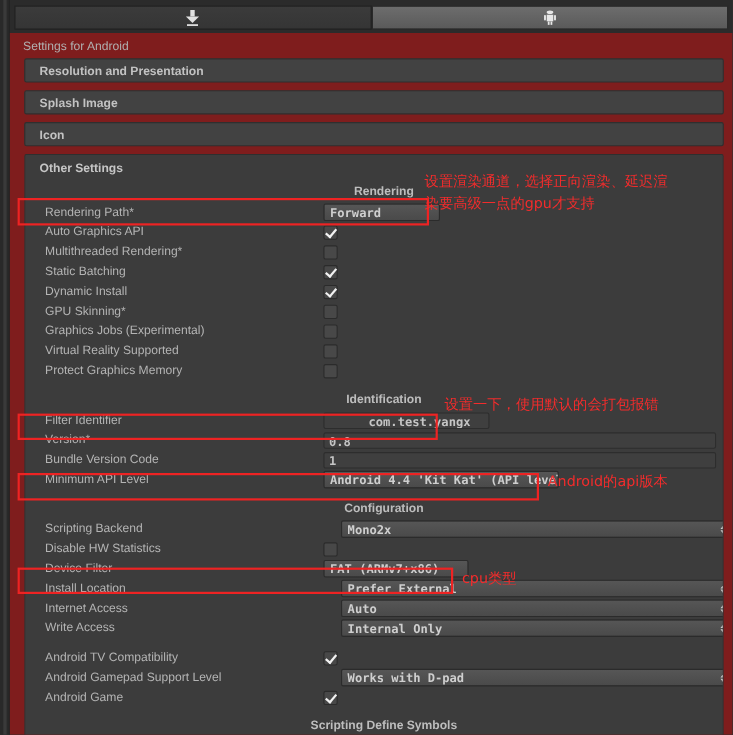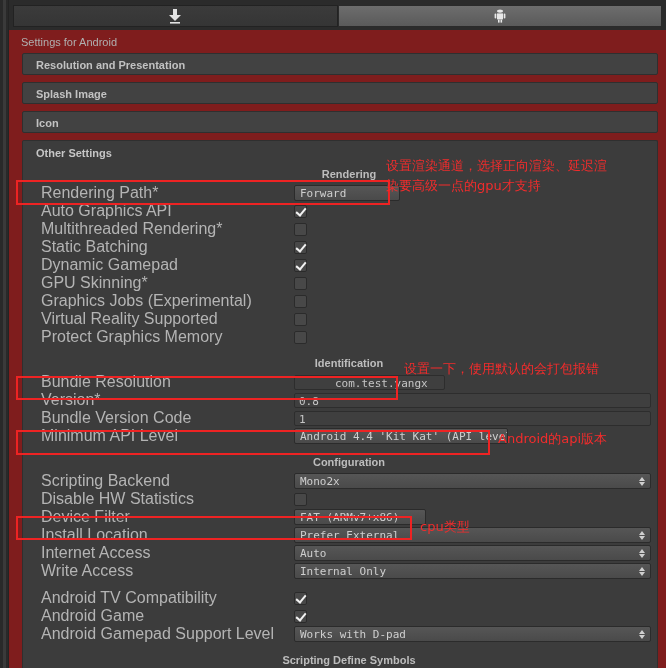--- a/index.html
+++ b/index.html
@@ -139,25 +139,25 @@
     align-items: center;
     height: 18px;
     padding-left: 18px;
     padding-right: 6px;
     box-sizing: border-box;
   }
   .row .label {
     width: 253px;
     flex: 0 0 253px;
     color: #b4b4b4;
-    font-size: 16px;
+    font-size: 11px;
     white-space: nowrap;
     overflow: hidden;
   }
-  .ctrl { flex: 1 1 auto; min-width: 0; position: relative; }
+  .ctrl { flex: 1 1 auto; min-width: 0; position: relative; font-weight: bold; }
 
   
   .checkbox {
     width: 13px;
     height: 13px;
     background: #484848;
     border: 1px solid #2b2b2b;
     border-radius: 2px;
     box-sizing: border-box;
     position: relative;
@@ -230,21 +230,21 @@
     bottom: 2px;
     border-top: 4px solid #d0d0d0;
   }
 
   
   .popup.w-forward { width: 106px; }
   .popup.w-api     { width: 214px; }
   .popup.w-devfilt { width: 132px; }
   .textfield.w-bundle { width: 151px; padding-left: 40px; }
   .textfield.w-full   { width: 100%; }
-  .popup.w-full       { width: 100%; }
+  .popup.w-full       { width: 100%; margin-left: 16px; }
 
   
   .redbox {
     position: absolute;
     border: 2px solid #ee2323;
     box-sizing: border-box;
     pointer-events: none;
   }
   .redtext {
     position: absolute;
@@ -326,21 +326,21 @@
       </div>
 
       <div class="row">
         <div class="label">Static Batching</div>
         <div class="ctrl">
           <div class="checkbox checked"></div>
         </div>
       </div>
 
       <div class="row">
-        <div class="label">Dynamic Gamepad</div>
+        <div class="label">Dynamic Install</div>
         <div class="ctrl">
           <div class="checkbox checked"></div>
         </div>
       </div>
 
       <div class="row">
         <div class="label">GPU Skinning*</div>
         <div class="ctrl">
           <div class="checkbox"></div>
         </div>
@@ -365,21 +365,21 @@
         <div class="ctrl">
           <div class="checkbox"></div>
         </div>
       </div>
 
       <div class="spacer"></div>
 
       <div class="subhead">Identification</div>
 
       <div class="row">
-        <div class="label">Bundle Resolution</div>
+        <div class="label">Filter Identifier</div>
         <div class="ctrl">
           <div class="textfield w-bundle">com.test.yangx</div>
         </div>
       </div>
 
       <div class="row">
         <div class="label">Version*</div>
         <div class="ctrl">
           <div class="textfield w-full">0.8</div>
         </div>
@@ -448,30 +448,30 @@
       <div class="spacer"></div>
 
       <div class="row">
         <div class="label">Android TV Compatibility</div>
         <div class="ctrl">
           <div class="checkbox checked"></div>
         </div>
       </div>
 
       <div class="row">
+        <div class="label">Android Gamepad Support Level</div>
+        <div class="ctrl">
+          <div class="popup w-full">Works with D-pad<span class="arrows"></span></div>
+        </div>
+      </div>
+
+      <div class="row">
         <div class="label">Android Game</div>
         <div class="ctrl">
           <div class="checkbox checked"></div>
-        </div>
-      </div>
-
-      <div class="row">
-        <div class="label">Android Gamepad Support Level</div>
-        <div class="ctrl">
-          <div class="popup w-full">Works with D-pad<span class="arrows"></span></div>
         </div>
       </div>
 
       <div class="spacer"></div>
 
       <div class="subhead">Scripting Define Symbols</div>
     </div>
   </div>
 
   <div class="redbox" style="left:16px; top:180px; width:374px; height:25px;"></div>

